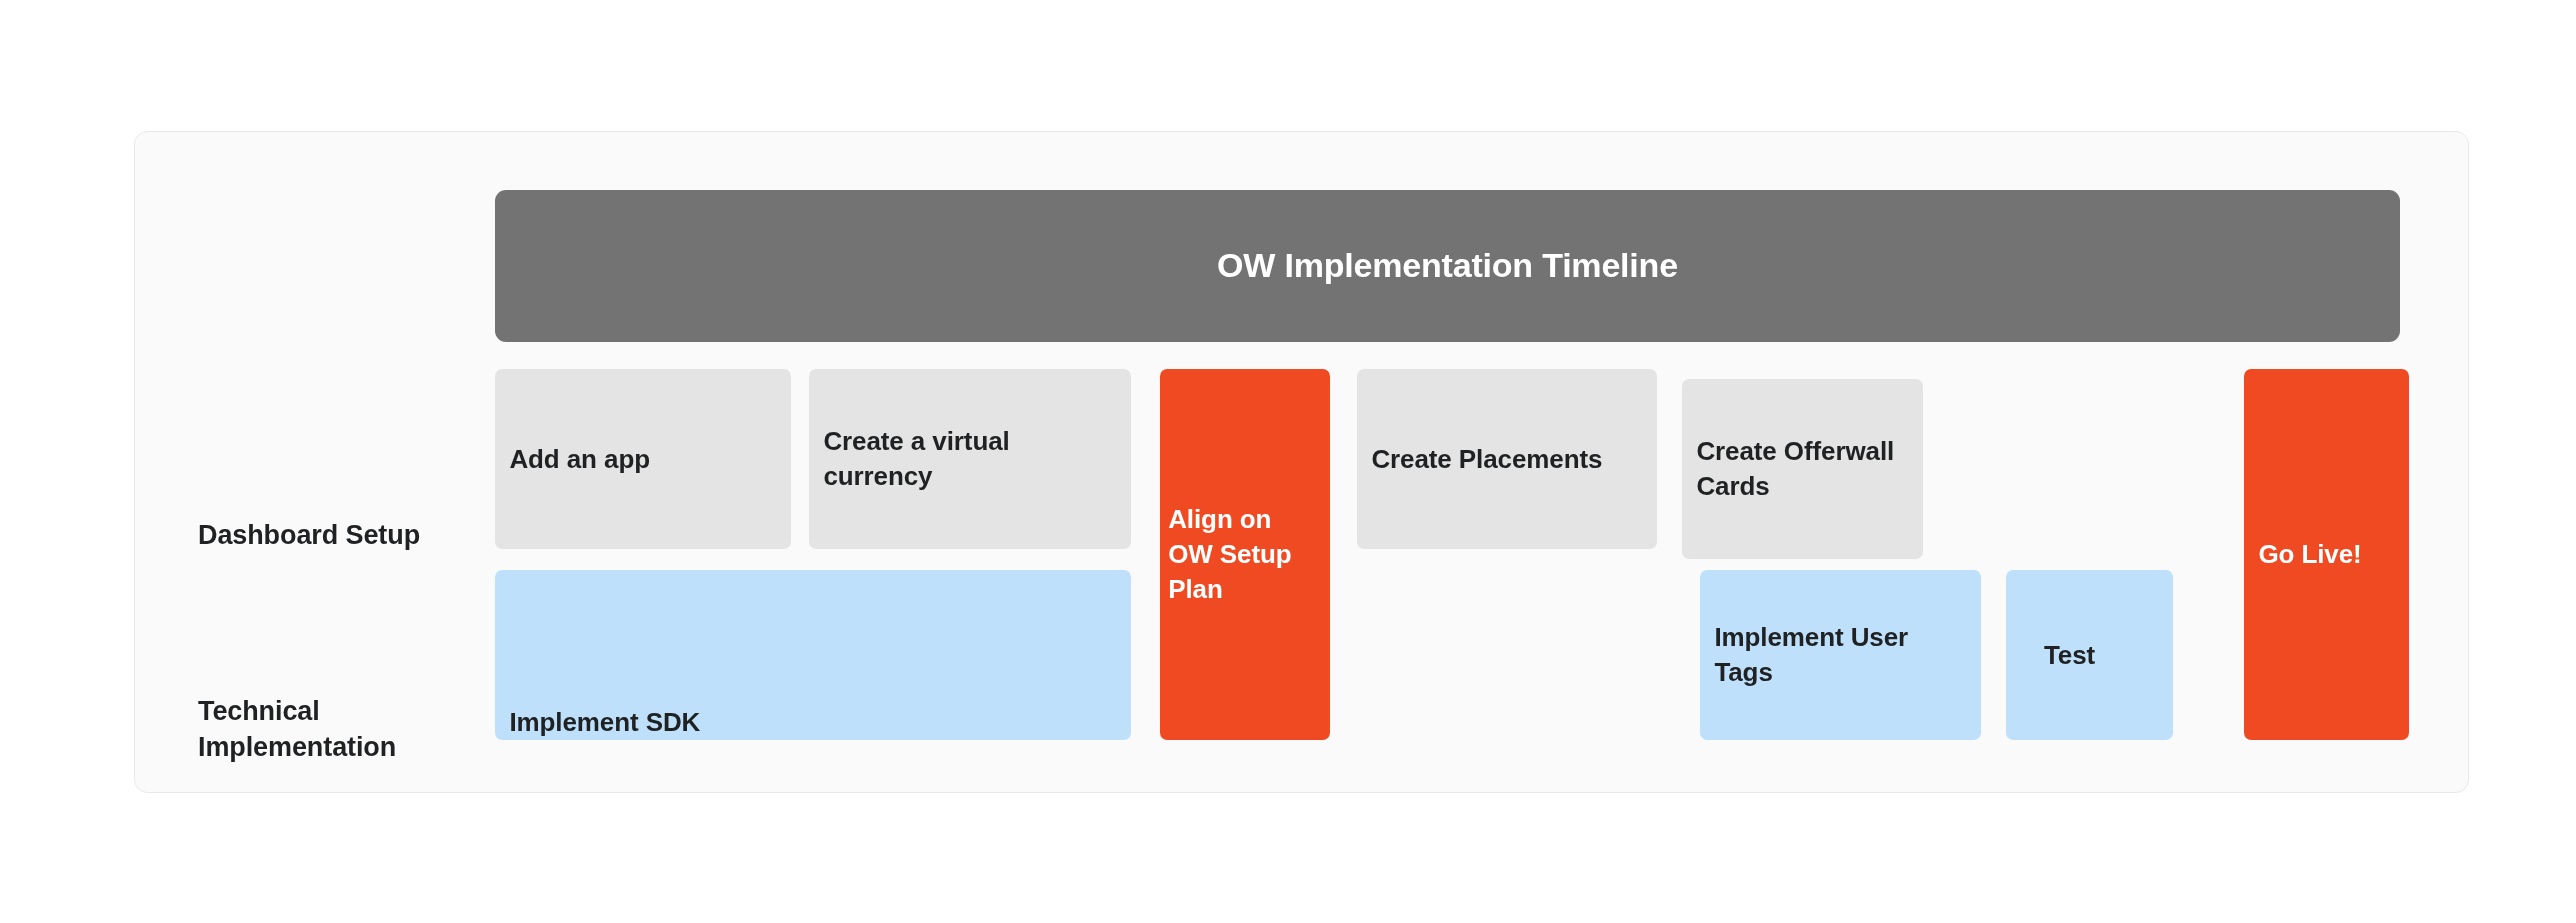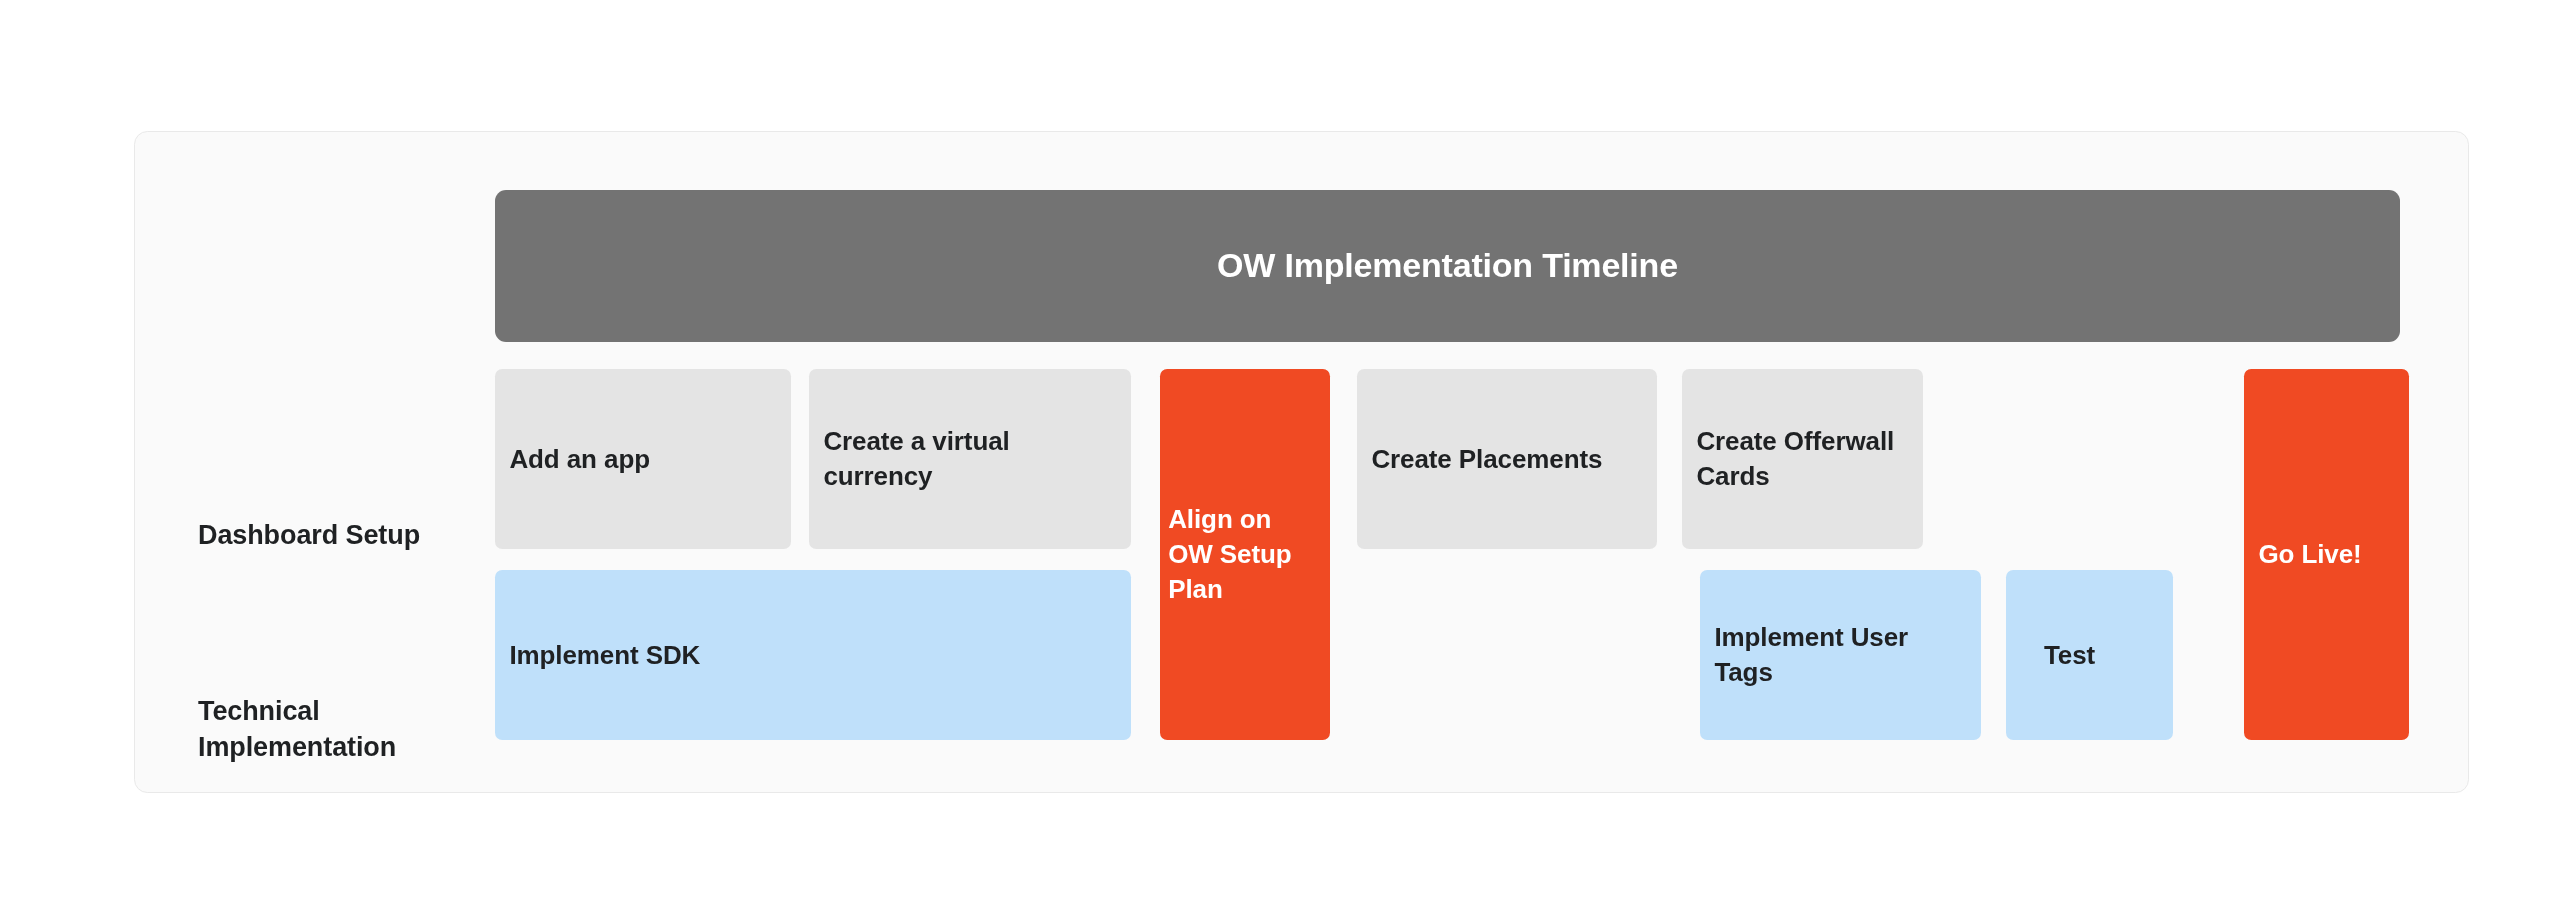--- a/index.html
+++ b/index.html
@@ -106,30 +106,30 @@
     </div>
 
     <div class="card orange centered" style="left:1025px; top:237px; width:170px; height:371px;">
       <span>Align on OW Setup Plan</span>
     </div>
 
     <div class="card gray" style="left:1222px; top:237px; width:300px; height:180px;">
       <span>Create Placements</span>
     </div>
 
-    <div class="card gray" style="left:1547px; top:237px; width:241px; height:180px;">
+    <div class="card gray" style="left:1547px; top:247px; width:241px; height:180px;">
       <span>Create Offerwall Cards</span>
     </div>
 
 
     <div class="card orange" style="left:2109px; top:237px; width:165px; height:371px;">
       <span>Go Live!</span>
     </div>
 
-    <div class="card blue" style="left:360px; top:438px; width:636px; height:170px;">
+    <div class="card blue" style="left:360px; top:438px; width:636px; height:170px;align-items:flex-end;">
       <span>Implement SDK</span>
     </div>
 
 
     <div class="card blue" style="left:1565px; top:438px; width:281px; height:170px;">
       <span>Implement User Tags</span>
     </div>
 
     <div class="card blue" style="left:1871px; top:438px; width:167px; height:170px;padding-left:38px;">
       <span>Test</span>

